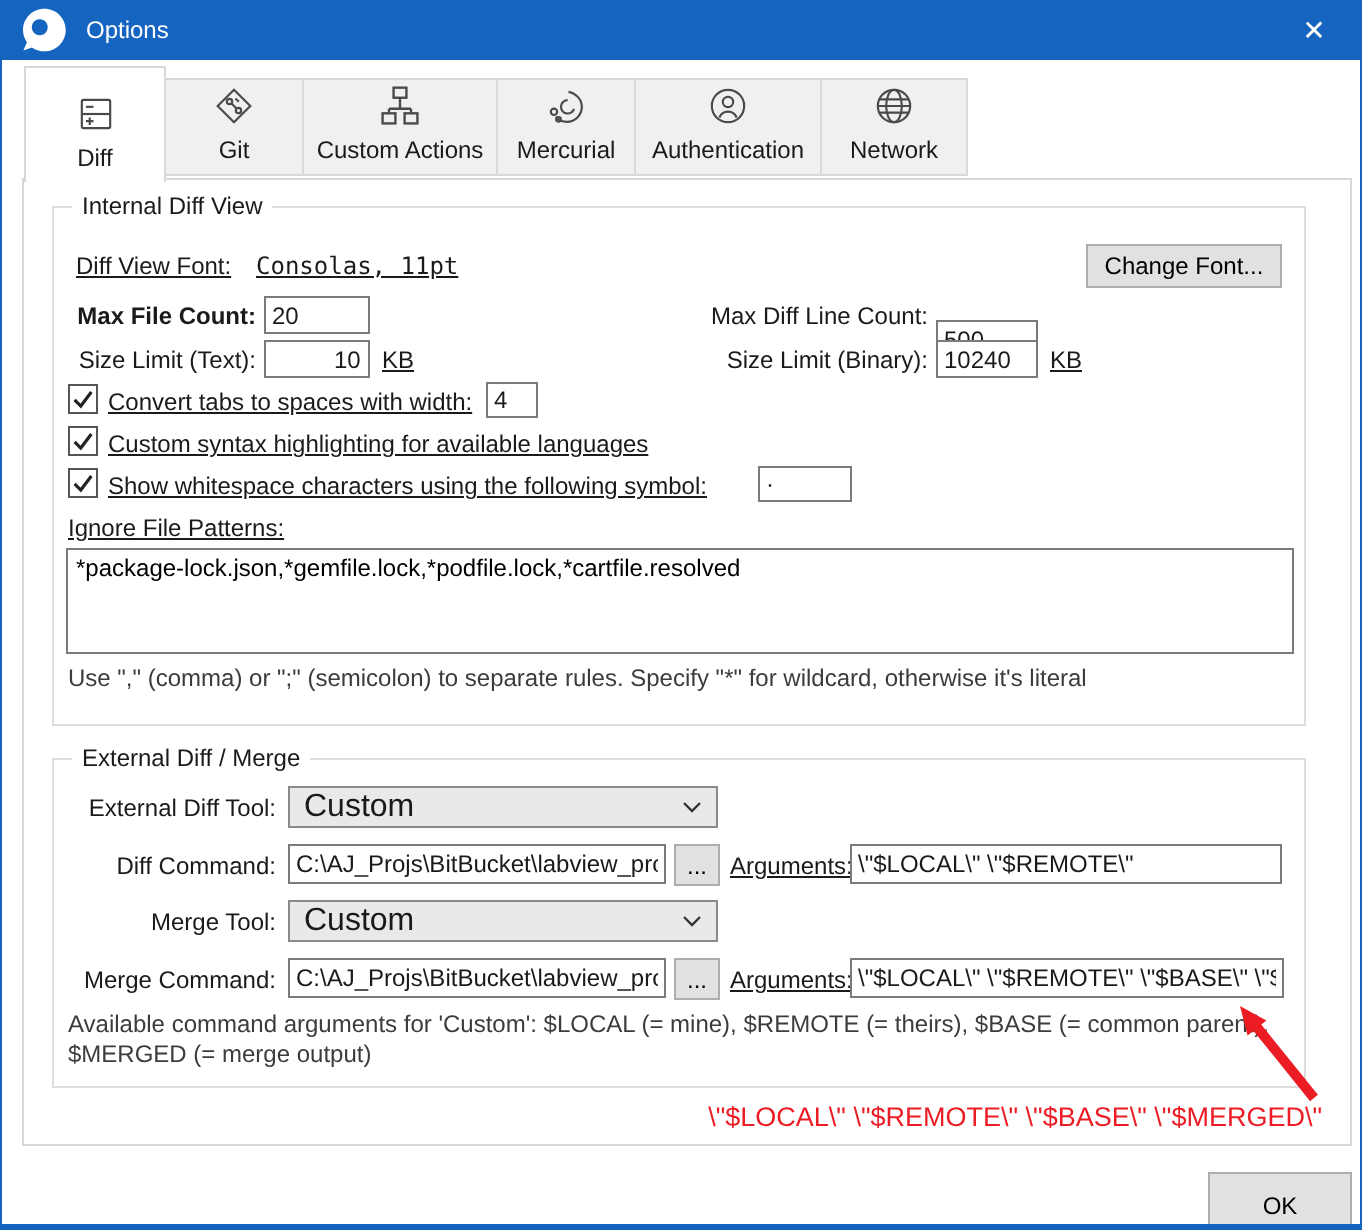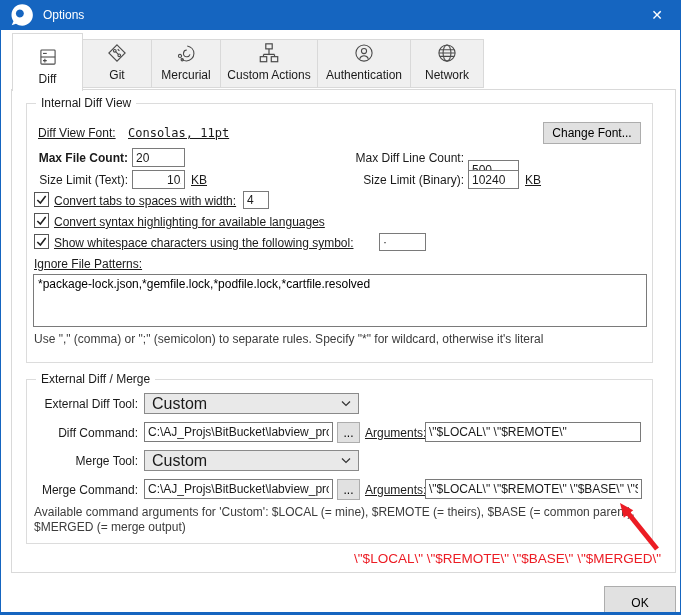--- a/index.html
+++ b/index.html
@@ -81,41 +81,41 @@
       <span class="tabicon">
         <svg width="20" height="20" viewBox="0 0 24 24">
             <path d="M12 2.2 21.8 12 12 21.8 2.2 12z"></path>
             <path d="M10.4 10.4l3.2 3.2M12.9 7.5l2 2"></path>
             <circle cx="9.3" cy="9.3" r="1.6"></circle>
             <circle cx="14.7" cy="14.7" r="1.6"></circle>
           </svg>
       </span>
       <span class="tablabel">Git</span>
     </div>
-    <div class="tab w-mercurial">
-      <span class="tabicon">
-        <svg width="20" height="20" viewBox="0 0 24 24">
-            <path d="M13.5 3.5c4.6.9 8 4.6 8 9a9 9 0 0 1-9 9c-2.6 0-5-1.1-6.6-2.9"></path>
-            <path d="M13 8.5a4 4 0 1 0 3.8 5.2"></path>
-            <circle cx="4.8" cy="15.5" r="1.9"></circle>
-            <circle cx="7.5" cy="20" r="1.4"></circle>
-          </svg>
-      </span>
-      <span class="tablabel">Mercurial</span>
-    </div>
     <div class="tab w-custom">
       <span class="tabicon">
         <svg width="22" height="22" viewBox="0 0 24 24">
             <rect x="8.5" y="2" width="7" height="5.5"></rect>
             <rect x="2.5" y="16" width="7" height="5.5"></rect>
             <rect x="14.5" y="16" width="7" height="5.5"></rect>
             <path d="M12 7.5v6M6 13.5h12M6 13.5V16M18 13.5V16"></path>
           </svg>
       </span>
       <span class="tablabel">Custom Actions</span>
+    </div>
+    <div class="tab w-mercurial">
+      <span class="tabicon">
+        <svg width="20" height="20" viewBox="0 0 24 24">
+            <path d="M13.5 3.5c4.6.9 8 4.6 8 9a9 9 0 0 1-9 9c-2.6 0-5-1.1-6.6-2.9"></path>
+            <path d="M13 8.5a4 4 0 1 0 3.8 5.2"></path>
+            <circle cx="4.8" cy="15.5" r="1.9"></circle>
+            <circle cx="7.5" cy="20" r="1.4"></circle>
+          </svg>
+      </span>
+      <span class="tablabel">Mercurial</span>
     </div>
     <div class="tab w-auth">
       <span class="tabicon">
         <svg width="20" height="20" viewBox="0 0 24 24">
             <circle cx="12" cy="12" r="9.7"></circle>
             <circle cx="12" cy="9.6" r="3.1"></circle>
             <path d="M6.8 18.9a5.6 5.6 0 0 1 10.4 0"></path>
           </svg>
       </span>
       <span class="tablabel">Authentication</span>
@@ -159,21 +159,21 @@
           </svg>
       </span>
       <span class="lbl" style="left:27px;top:90px;">Convert tabs to spaces with width:</span>
       <input class="tb" style="left: 216px; top: 87px; width: 26px; height: 18px;" value="4">
 
       <span class="cb" style="left:7px;top:109px;">
         <svg width="13" height="13" viewBox="0 0 14 14">
             <polyline points="2.5,7.5 5.8,10.8 11.5,3.2" style="fill:none;stroke:#222;stroke-width:1.7"></polyline>
           </svg>
       </span>
-      <span class="lbl" style="left:27px;top:111px;">Convert syntax highlighting for available languages</span>
+      <span class="lbl" style="left:27px;top:111px;">Custom syntax highlighting for available languages</span>
 
       <span class="cb" style="left:7px;top:130px;">
         <svg width="13" height="13" viewBox="0 0 14 14">
             <polyline points="2.5,7.5 5.8,10.8 11.5,3.2" style="fill:none;stroke:#222;stroke-width:1.7"></polyline>
           </svg>
       </span>
       <span class="lbl" style="left:27px;top:132px;">Show whitespace characters using the following symbol:</span>
       <input class="tb" style="left: 352px; top: 129px; width: 47px; height: 18px;" value="·">
 
       <span class="lbl" style="left:7px;top:153px;">Ignore File Patterns:</span>

